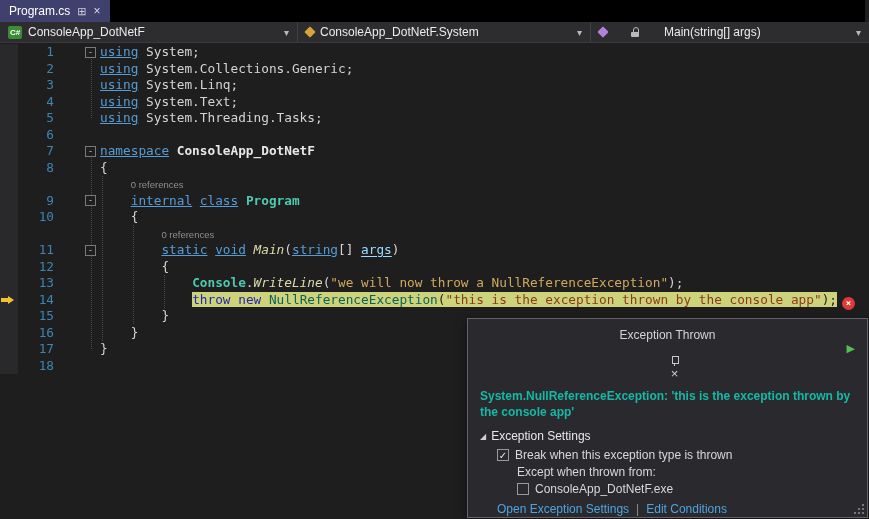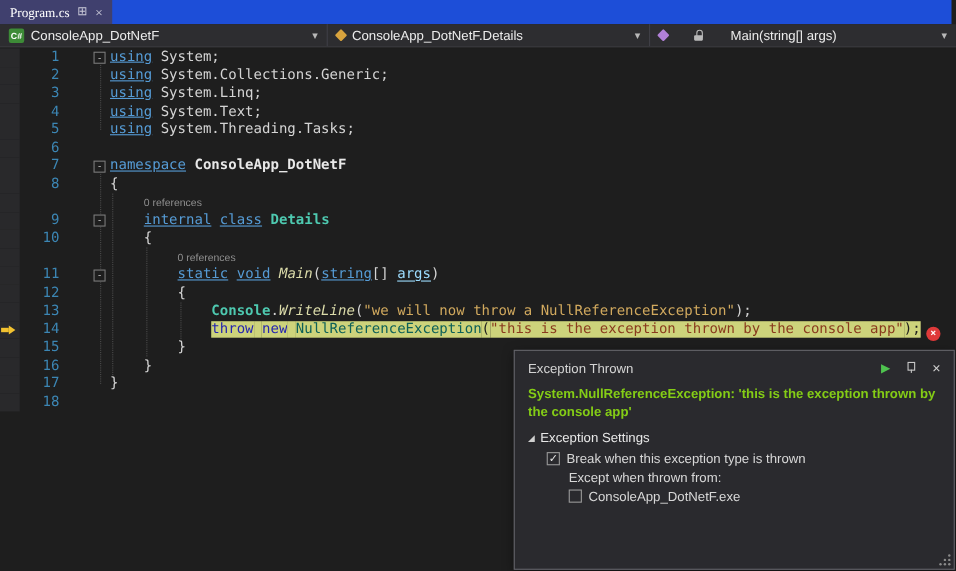--- a/index.html
+++ b/index.html
@@ -1,19 +1,19 @@
 <!DOCTYPE html>
 <html><head>
 <meta charset="utf-8">
 <style>
   html,body{margin:0;padding:0;background:#1e1e1e;}
   .app{position:relative;width:869px;height:519px;overflow:hidden;background:#1e1e1e;font-family:"Liberation Sans",sans-serif;}
 
   
-  .tabbar{position:absolute;left:0;top:0;right:4px;height:22px;background:#1d4ed8;display:flex;font-family:Liberation Serif, serif;}
+  .tabbar{position:absolute;left:0;top:0;right:4px;height:22px;background:#000000;display:flex;}
   .tab{display:flex;align-items:center;gap:7px;padding:0 9px;background:#40406e;color:#fff;font-size:12px;cursor:default;}
   .tab-pin{color:#c9c9d8;font-size:11px;line-height:1;}
   .tab-close{color:#d9d9e4;font-size:12px;line-height:1;}
 
   
   .navbar{position:absolute;left:0;top:22px;right:0;height:21px;background:#2d2d30;border-bottom:1px solid #3a3a3e;display:flex;box-sizing:border-box;}
   .combo{display:flex;align-items:center;gap:6px;padding:0 8px;border-right:1px solid #3f3f46;font-size:12px;color:#ececec;box-sizing:border-box;}
   .combo .chev{margin-left:auto;color:#b8b8b8;font-size:10px;}
   .c1{width:298px;}.c2{width:293px;}.c3{flex:1;border-right:none;gap:24px;}
   .csicon{width:14px;height:13px;background:#3d8b37;border-radius:2px;color:#fff;font-size:8px;font-weight:bold;display:flex;align-items:center;justify-content:center;flex:0 0 auto;}
@@ -46,28 +46,28 @@
   .tk-kd{color:#2525b0;}
   .tk-pd{color:#1e1e1e;}
   .tk-td{color:#0e6158;}
   .tk-sd{color:#8a3b1e;}
   .hl{background:#cdd37b;text-align:right;}
   .exc{display:inline-flex;align-items:center;justify-content:center;width:13px;height:13px;border-radius:50%;background:#df3a3a;margin-left:5px;vertical-align:-2px;}
   .excx{color:#fff;font-size:9px;line-height:1;font-weight:bold;}
 
   
   .popup{position:absolute;left:467px;top:318px;width:401px;height:200px;background:#2a2a2e;border:1px solid #636369;box-sizing:border-box;color:#d8d8d8;font-size:12px;box-shadow:0 3px 10px rgba(0,0,0,.5);z-index:5;padding:9px 12px;}
-  .p-title-row{display:flex;align-items:flex-start;}
+  .p-title-row{display:flex;align-items:center;flex-direction:column;}
   .p-title{color:#d4d4d4;}
   .p-play{margin-left:auto;color:#4fc24f;font-size:11px;}
   .p-pin{width:10px;height:12px;position:relative;margin-left:14px;}
   .p-pin::before{content:"";position:absolute;left:2px;top:1px;width:5px;height:6px;border:1px solid #c8c8c8;}
   .p-pin::after{content:"";position:absolute;left:4.5px;top:8px;width:1px;height:3px;background:#c8c8c8;}
   .p-close{margin-left:14px;color:#cfcfcf;font-size:13px;line-height:1;}
-  .p-msg{font-weight:bold;color:#84cc16;margin-top:8px;line-height:1.35;}
+  .p-msg{font-weight:bold;color:#14b8a6;margin-top:8px;line-height:1.35;}
   .p-links{margin-top:10px;}
   .plink{color:#4fa3e0;cursor:default;}
   .sep{color:#8a8a8a;margin:0 7px;}
   .p-section{margin-top:9px;color:#e8e8e8;}
   .tri{font-size:8px;color:#d0d0d0;margin-right:5px;vertical-align:1px;}
   .p-cbrow{margin-top:5px;padding-left:17px;display:flex;align-items:center;gap:6px;}
   .p-cbrow.deep{padding-left:37px;margin-top:3px;}
   .cb{width:12px;height:12px;border:1px solid #9a9a9a;background:#2a2a2e;display:inline-flex;align-items:center;justify-content:center;font-size:10px;color:#e8e8e8;box-sizing:border-box;flex:0 0 auto;}
   .p-except{margin-top:3px;padding-left:37px;}
   .p-footer{margin-top:6px;padding-left:17px;}
@@ -87,21 +87,21 @@
   </div>
 
   <div class="navbar">
     <div class="combo c1">
       <span class="csicon">C#</span>
       <span>ConsoleApp_DotNetF</span>
       <span class="chev">▾</span>
     </div>
     <div class="combo c2">
       <span class="clsicon"></span>
-      <span>ConsoleApp_DotNetF.Details</span>
+      <span>ConsoleApp_DotNetF.System</span>
       <span class="chev">▾</span>
     </div>
     <div class="combo c3">
       <span class="methicon"></span>
       <span class="lockicon"></span>
       <span>Main(string[] args)</span>
       <span class="chev">▾</span>
     </div>
   </div>
 
@@ -114,21 +114,21 @@
     <div id="rows">
         <div class="crow"><span class="bp"></span><span class="lnum">1</span><span class="omargin"><span class="fold">-</span></span><span class="codeln"><span class="tk-k">using</span><span class="tk-p"> System;</span></span></div>
         <div class="crow"><span class="bp"></span><span class="lnum">2</span><span class="omargin"></span><span class="codeln"><span class="tk-k">using</span><span class="tk-p"> System.Collections.Generic;</span></span></div>
         <div class="crow"><span class="bp"></span><span class="lnum">3</span><span class="omargin"></span><span class="codeln"><span class="tk-k">using</span><span class="tk-p"> System.Linq;</span></span></div>
         <div class="crow"><span class="bp"></span><span class="lnum">4</span><span class="omargin"></span><span class="codeln"><span class="tk-k">using</span><span class="tk-p"> System.Text;</span></span></div>
         <div class="crow"><span class="bp"></span><span class="lnum">5</span><span class="omargin"></span><span class="codeln"><span class="tk-k">using</span><span class="tk-p"> System.Threading.Tasks;</span></span></div>
         <div class="crow"><span class="bp"></span><span class="lnum">6</span><span class="omargin"></span><span class="codeln"></span></div>
         <div class="crow"><span class="bp"></span><span class="lnum">7</span><span class="omargin"><span class="fold">-</span></span><span class="codeln"><span class="tk-k">namespace</span><span class="tk-pb"> ConsoleApp_DotNetF</span></span></div>
         <div class="crow"><span class="bp"></span><span class="lnum">8</span><span class="omargin"></span><span class="codeln"><span class="tk-p">{</span></span></div>
         <div class="crow"><span class="bp"></span><span class="lnum"></span><span class="omargin"></span><span class="codeln" style="padding-left: 30.704px;"><span class="lens">0 references</span></span></div>
-        <div class="crow"><span class="bp"></span><span class="lnum">9</span><span class="omargin"><span class="fold">-</span></span><span class="codeln"><span class="tk-p">    </span><span class="tk-k">internal</span><span class="tk-p"> </span><span class="tk-k">class</span><span class="tk-p"> </span><span class="tk-t">Details</span></span></div>
+        <div class="crow"><span class="bp"></span><span class="lnum">9</span><span class="omargin"><span class="fold">-</span></span><span class="codeln"><span class="tk-p">    </span><span class="tk-k">internal</span><span class="tk-p"> </span><span class="tk-k">class</span><span class="tk-p"> </span><span class="tk-t">Program</span></span></div>
         <div class="crow"><span class="bp"></span><span class="lnum">10</span><span class="omargin"></span><span class="codeln"><span class="tk-p">    {</span></span></div>
         <div class="crow"><span class="bp"></span><span class="lnum"></span><span class="omargin"></span><span class="codeln" style="padding-left: 61.408px;"><span class="lens">0 references</span></span></div>
         <div class="crow"><span class="bp"></span><span class="lnum">11</span><span class="omargin"><span class="fold">-</span></span><span class="codeln"><span class="tk-p">        </span><span class="tk-k">static</span><span class="tk-p"> </span><span class="tk-k">void</span><span class="tk-p"> </span><span class="tk-m">Main</span><span class="tk-p">(</span><span class="tk-k">string</span><span class="tk-p">[] </span><span class="tk-a">args</span><span class="tk-p">)</span></span></div>
         <div class="crow"><span class="bp"></span><span class="lnum">12</span><span class="omargin"></span><span class="codeln"><span class="tk-p">        {</span></span></div>
         <div class="crow"><span class="bp"></span><span class="lnum">13</span><span class="omargin"></span><span class="codeln"><span class="tk-p">            </span><span class="tk-t">Console</span><span class="tk-p">.</span><span class="tk-m">WriteLine</span><span class="tk-p">(</span><span class="tk-s">"we will now throw a NullReferenceException"</span><span class="tk-p">);</span></span></div>
         <div class="crow"><span class="bp"><span class="cur"></span></span><span class="lnum">14</span><span class="omargin"></span><span class="codeln"><span class="tk-p">            </span><span class="tk-kd hl">throw</span><span class="tk-pd hl"> </span><span class="tk-kd hl">new</span><span class="tk-pd hl"> </span><span class="tk-td hl">NullReferenceException</span><span class="tk-pd hl">(</span><span class="tk-sd hl">"this is the exception thrown by the console app"</span><span class="tk-pd hl">);</span><span class="exc"><span class="excx">×</span></span></span></div>
         <div class="crow"><span class="bp"></span><span class="lnum">15</span><span class="omargin"></span><span class="codeln"><span class="tk-p">        }</span></span></div>
         <div class="crow"><span class="bp"></span><span class="lnum">16</span><span class="omargin"></span><span class="codeln"><span class="tk-p">    }</span></span></div>
         <div class="crow"><span class="bp"></span><span class="lnum">17</span><span class="omargin"></span><span class="codeln"><span class="tk-p">}</span></span></div>
         <div class="crow"><span class="bp"></span><span class="lnum">18</span><span class="omargin"></span><span class="codeln"></span></div>
@@ -148,20 +148,23 @@
     </div>
     <div class="p-cbrow">
       <span class="cb">✓</span>
       <span>Break when this exception type is thrown</span>
     </div>
     <div class="p-except">Except when thrown from:</div>
     <div class="p-cbrow deep">
       <span class="cb"></span>
       <span>ConsoleApp_DotNetF.exe</span>
     </div>
+    <div class="p-footer">
+      <span class="plink">Open Exception Settings</span><span class="sep">|</span><span class="plink">Edit Conditions</span>
+    </div>
     <svg class="grip" width="12" height="12">
       <circle cx="10" cy="2" r="1.1" fill="#8a8a8a"></circle>
         <circle cx="6" cy="6" r="1.1" fill="#8a8a8a"></circle>
         <circle cx="10" cy="6" r="1.1" fill="#8a8a8a"></circle>
         <circle cx="2" cy="10" r="1.1" fill="#8a8a8a"></circle>
         <circle cx="6" cy="10" r="1.1" fill="#8a8a8a"></circle>
         <circle cx="10" cy="10" r="1.1" fill="#8a8a8a"></circle>
     </svg>
   </div>
 

